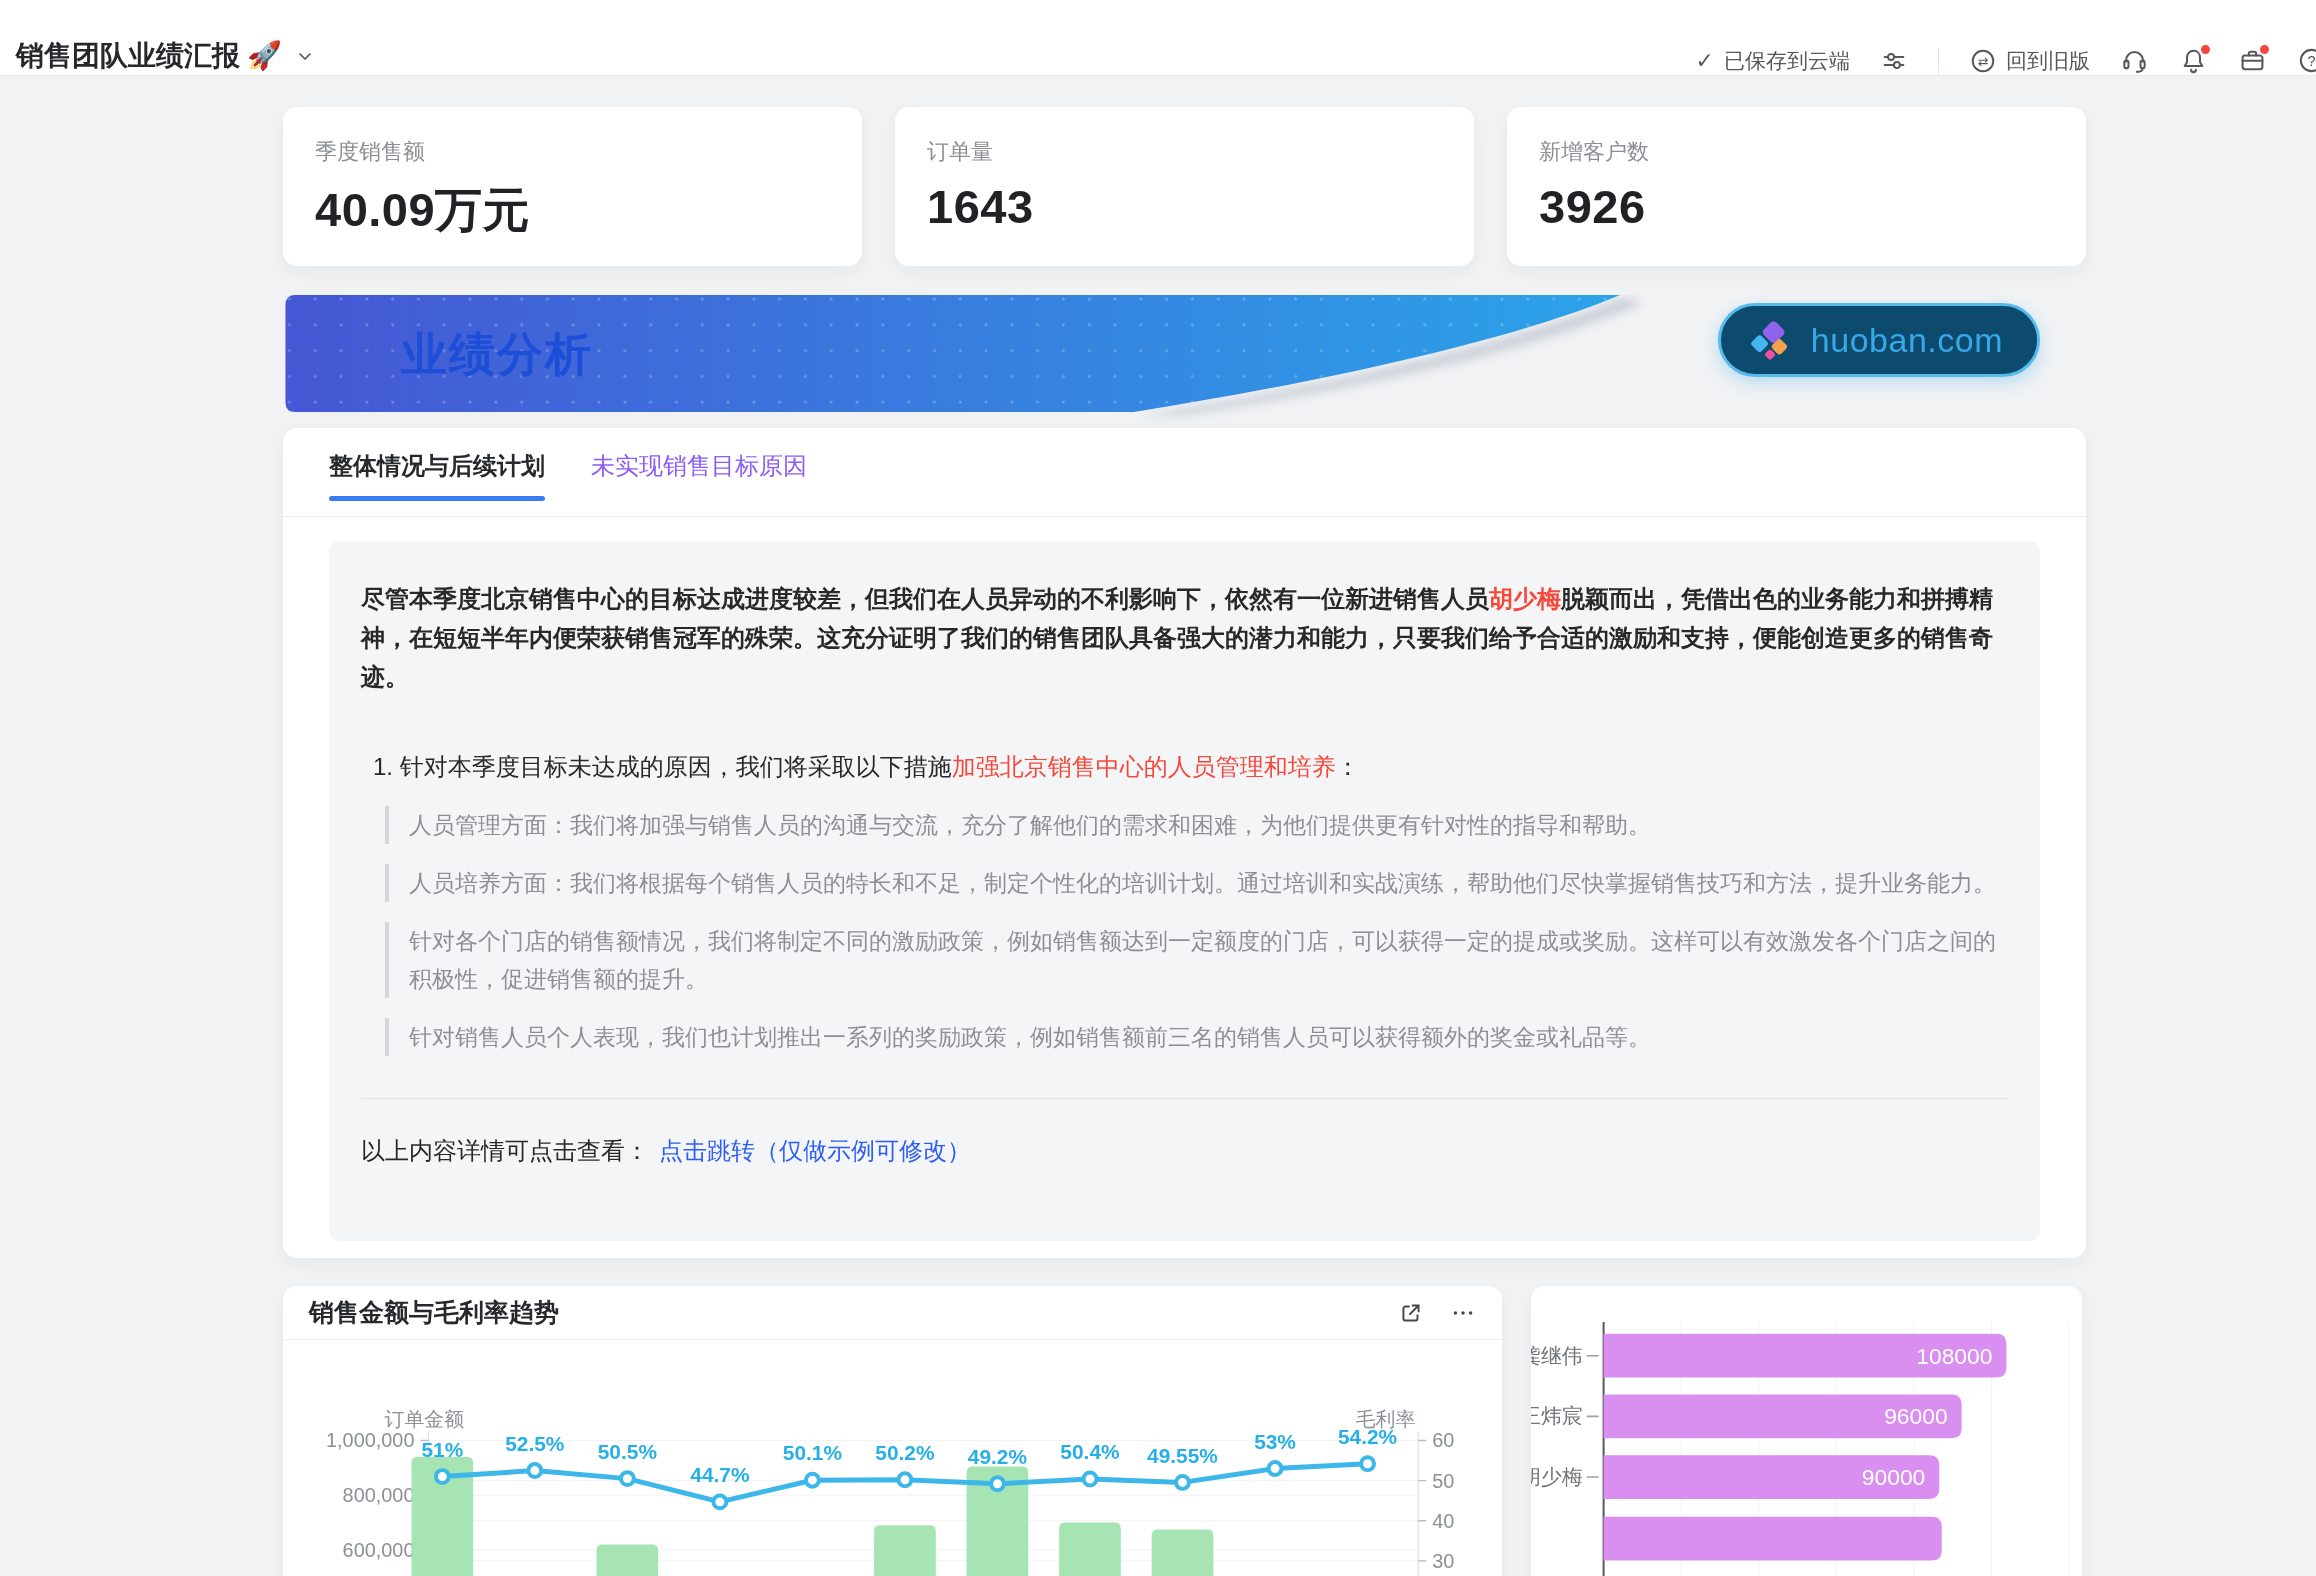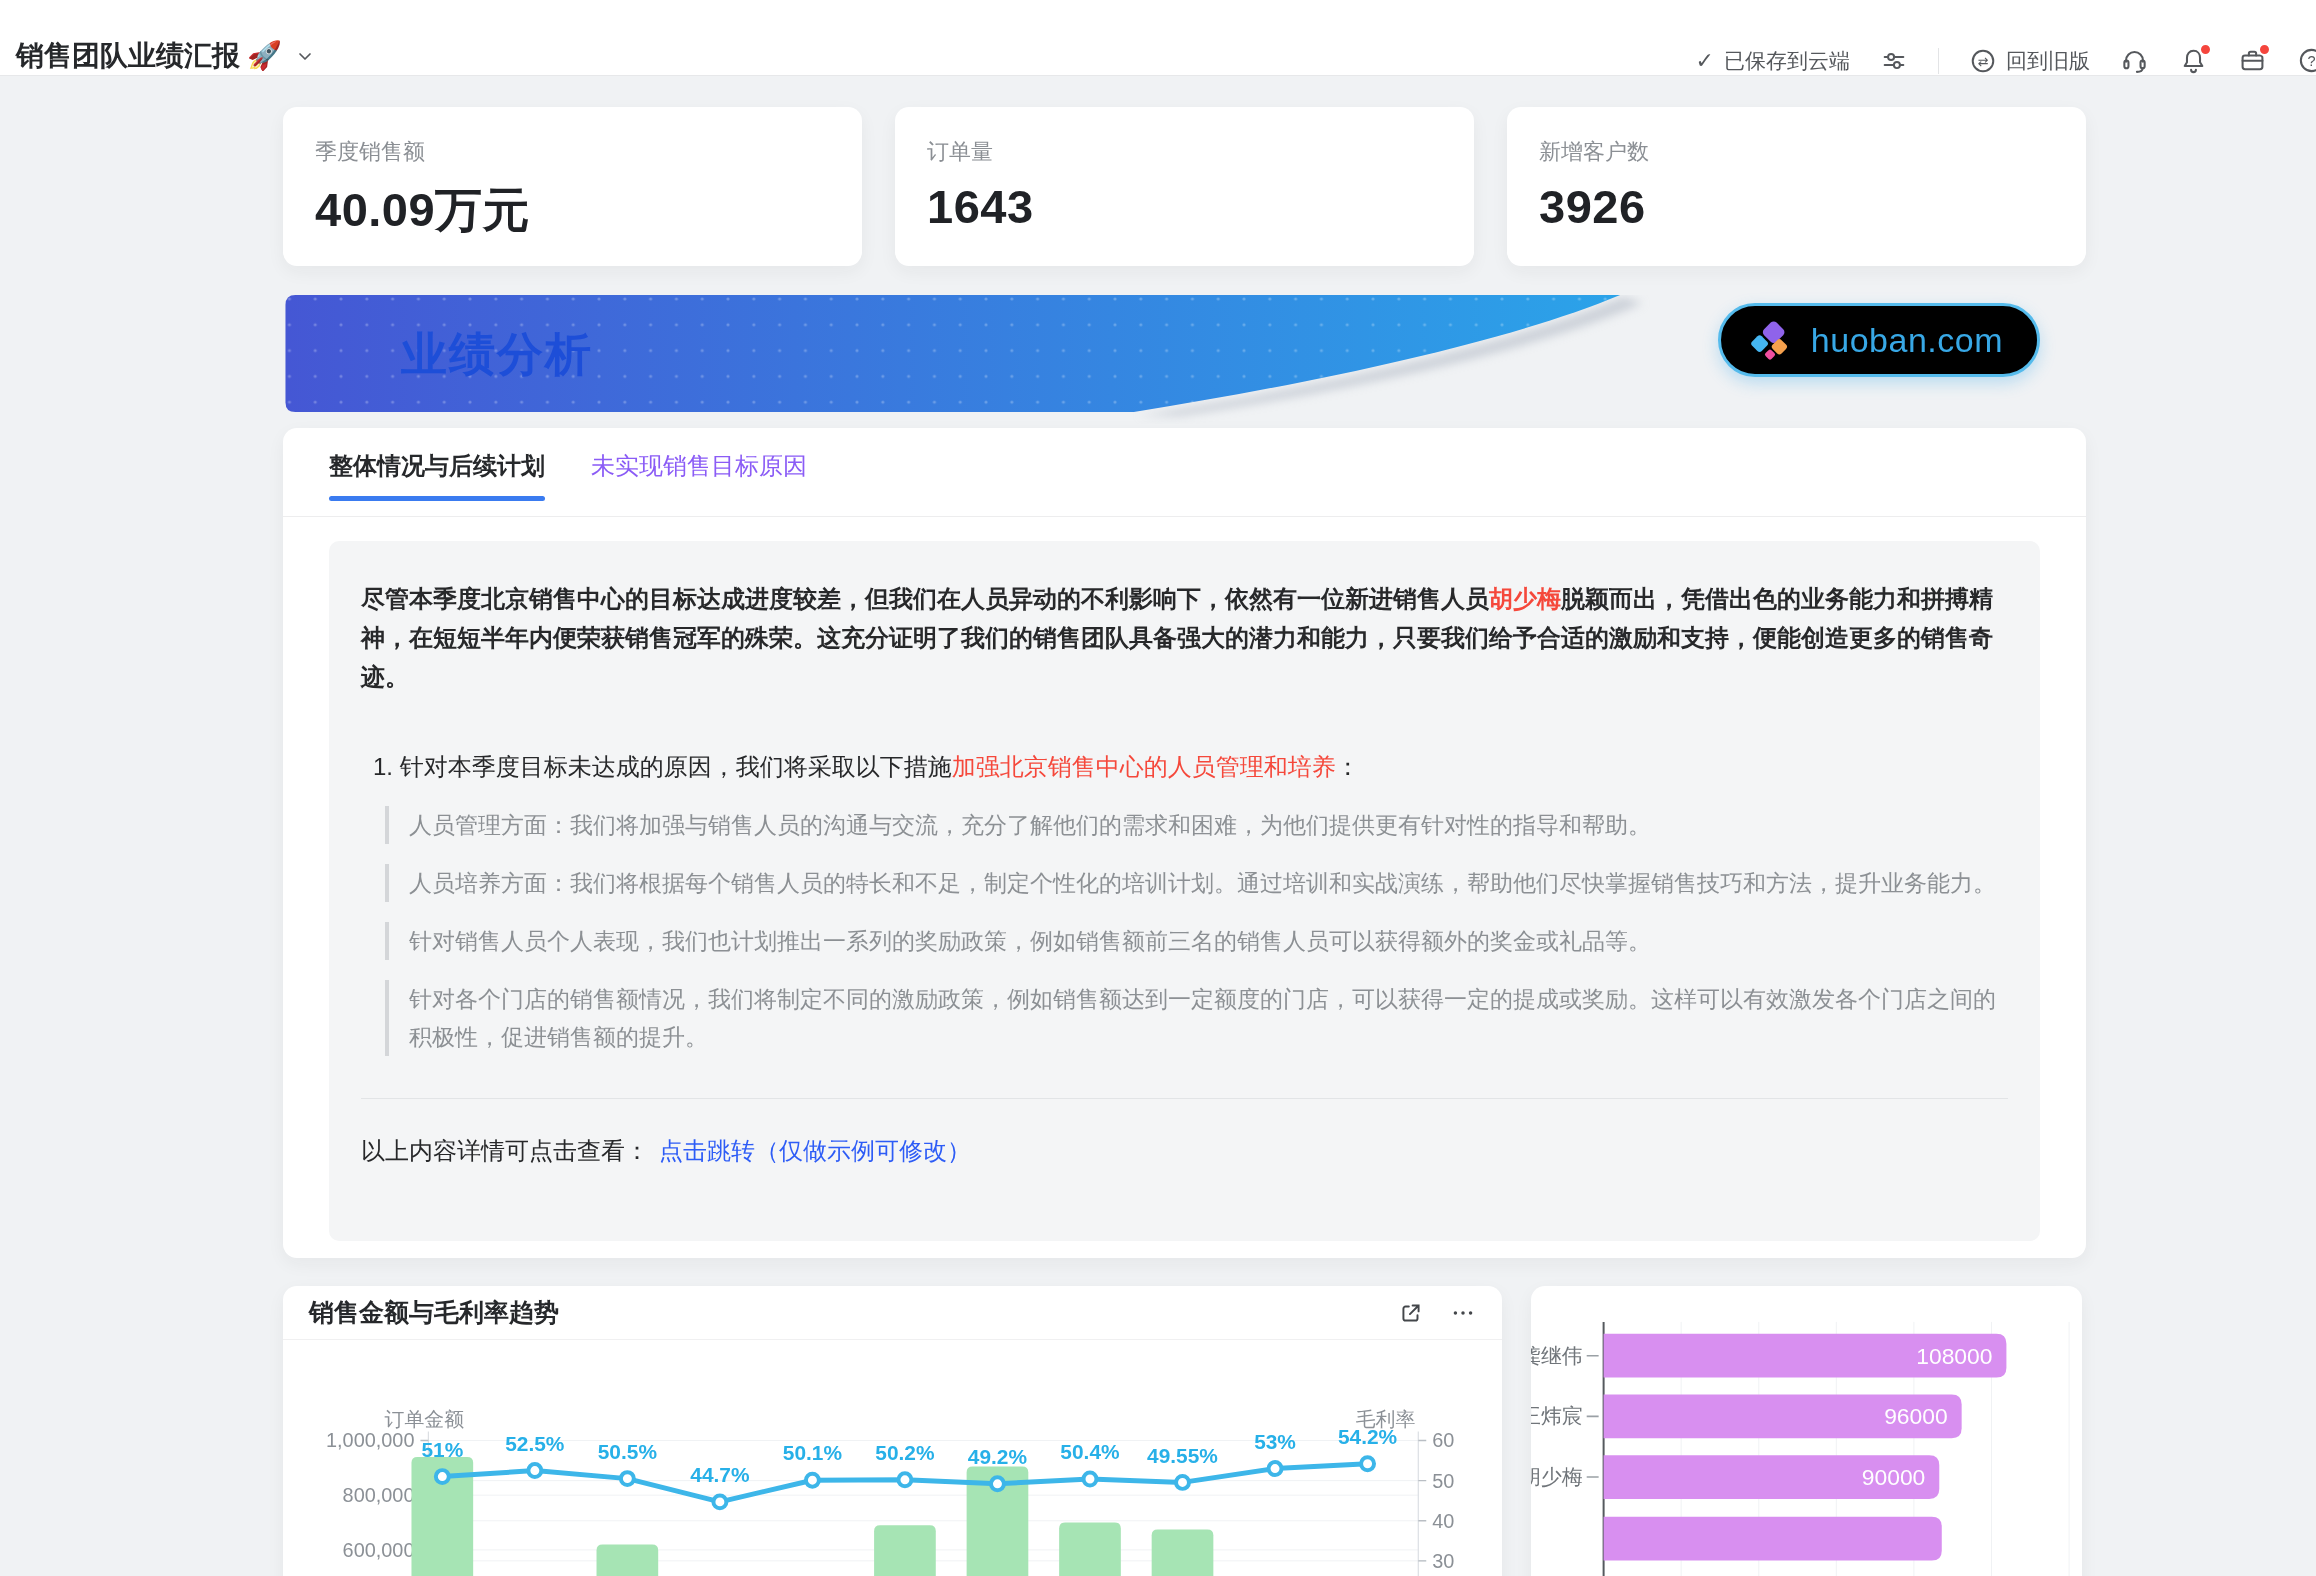--- a/index.html
+++ b/index.html
@@ -29,21 +29,21 @@
   .stats { top:107px; display:flex; gap:33px; }
   .stat-card { width:579px; height:159px; background:#fff; border-radius:14px;
                box-shadow:0 6px 18px rgba(31,35,41,0.05); padding:30px 32px; }
   .stat-label { font-size:22px; color:#8b8f94; margin-bottom:12px; }
   .stat-value { font-size:47px; font-weight:700; color:#202226; letter-spacing:0.5px; }
 
   
   .banner { top:295px; height:117px; }
   .banner svg.banner-shape { position:absolute; left:0; top:0; }
   .banner-title { position:absolute; left:118px; top:29px; font-size:46px; font-weight:700; color:#1d4ed8; letter-spacing:2px; }
-  .logo-pill { position:absolute; right:46px; top:8px; height:74px; padding:0 34px 0 24px; background:#000000;
+  .logo-pill { position:absolute; right:46px; top:8px; height:74px; padding:0 34px 0 24px; background:#0c4a6e;
                border:3px solid #55bbec; border-radius:40px; display:flex; align-items:center; gap:16px;
                box-shadow:0 6px 16px rgba(42,160,232,0.28); cursor:pointer; }
   .logo-text { font-size:34px; font-weight:500; color:#38a8e6; letter-spacing:0.5px; }
 
   
   .main-card { top:428px; height:830px; background:#fff; border-radius:14px;
                box-shadow:0 6px 18px rgba(31,35,41,0.05); }
   .tabs { display:flex; gap:46px; padding:22px 46px 16px; border-bottom:1px solid #ededee; }
   .tab { font-size:24px; color:#8b5cf6; padding-bottom:18px; position:relative; cursor:pointer; }
   .tab.active { color:#26282b; font-weight:700; }
@@ -181,22 +181,22 @@
   <div class="tabs">
     <div class="tab active">整体情况与后续计划</div>
     <div class="tab">未实现销售目标原因</div>
   </div>
   <div class="gray-block">
     <div class="intro"><span>尽管本季度北京销售中心的目标达成进度较差，但我们在人员异动的不利影响下，依然有一位新进销售人员</span><span class="red">胡少梅</span><span>脱颖而出，凭借出色的业务能力和拼搏精神，在短短半年内便荣获销售冠军的殊荣。这充分证明了我们的销售团队具备强大的潜力和能力，只要我们给予合适的激励和支持，便能创造更多的销售奇迹。</span></div>
     <div class="list">
       <div class="item-title"><span>1. 针对本季度目标未达成的原因，我们将采取以下措施</span><span class="red">加强北京销售中心的人员管理和培养</span><span>：</span></div>
       <div class="quote">人员管理方面：我们将加强与销售人员的沟通与交流，充分了解他们的需求和困难，为他们提供更有针对性的指导和帮助。</div>
       <div class="quote">人员培养方面：我们将根据每个销售人员的特长和不足，制定个性化的培训计划。通过培训和实战演练，帮助他们尽快掌握销售技巧和方法，提升业务能力。</div>
+      <div class="quote">针对各个门店的销售额情况，我们将制定不同的激励政策，例如销售额达到一定额度的门店，可以获得一定的提成或奖励。这样可以有效激发各个门店之间的积极性，促进销售额的提升。</div>
       <div class="quote">针对销售人员个人表现，我们也计划推出一系列的奖励政策，例如销售额前三名的销售人员可以获得额外的奖金或礼品等。</div>
-      <div class="quote">针对各个门店的销售额情况，我们将制定不同的激励政策，例如销售额达到一定额度的门店，可以获得一定的提成或奖励。这样可以有效激发各个门店之间的积极性，促进销售额的提升。</div>
     </div>
     <div class="hr"></div>
     <div class="footer-row">
       <span>以上内容详情可点击查看：</span>
       <span class="footer-link">点击跳转（仅做示例可修改）</span>
     </div>
   </div>
 </div>
 
 <div class="chart-card chart-left">

